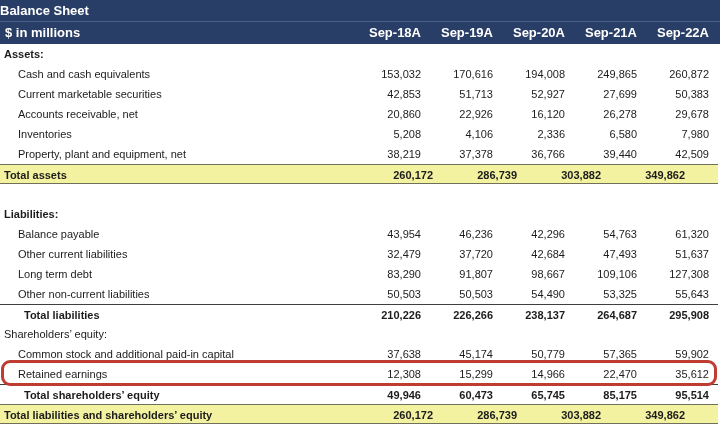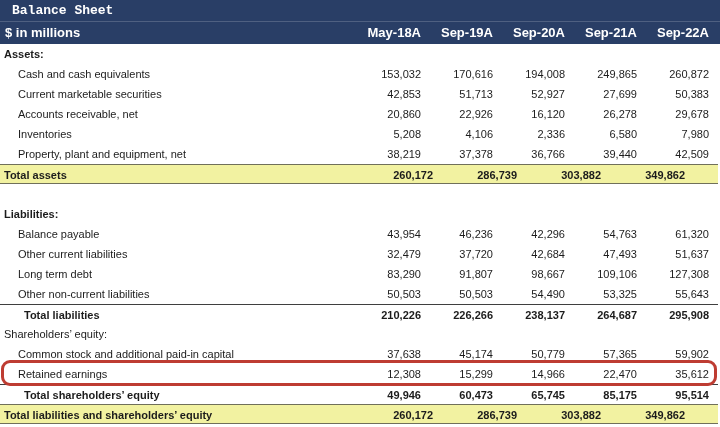--- a/index.html
+++ b/index.html
@@ -7,25 +7,24 @@
     width:720px; height:427px;
     background:#ffffff;
     font-family:"Liberation Sans", sans-serif;
     color:#1c1c1c;
     position:relative;
     overflow:hidden;
   }
   
   .header { width:720px; height:44px; background:#293E66; color:#ffffff; box-sizing:border-box; }
   .h1 {
-    height:22px; line-height:22px; padding-left:12px;
+    height:22px; line-height:22px; padding-left:0;
     font-weight:bold; font-size:13px;
     border-bottom:1px solid rgba(255,255,255,0.18);
     box-sizing:border-box;
-    font-family:Liberation Mono, monospace;
   }
   .h2 {
     height:22px; line-height:21px;
     display:grid; grid-template-columns:354px repeat(5,72px);
     font-weight:bold; font-size:13px;
   }
   .h2 .units { padding-left:5px; }
   .colhead { text-align:right; padding-right:5px; }
   
   #rows { width:718px; }
@@ -59,21 +58,21 @@
   }
 </style>
 </head>
 <body>
 
 <div class="header">
   <div class="h1">Balance Sheet</div>
   <div class="h2">
     <span class="units">$ in millions</span>
 
-  <span class="colhead">May-18A</span>
+  <span class="colhead">Sep-18A</span>
       <span class="colhead">Sep-19A</span>
       <span class="colhead">Sep-20A</span>
       <span class="colhead">Sep-21A</span>
       <span class="colhead">Sep-22A</span>
     </div>
 </div>
 
 <div id="rows">
     <div class="row section">
       <div class="cell label">Assets:</div>

